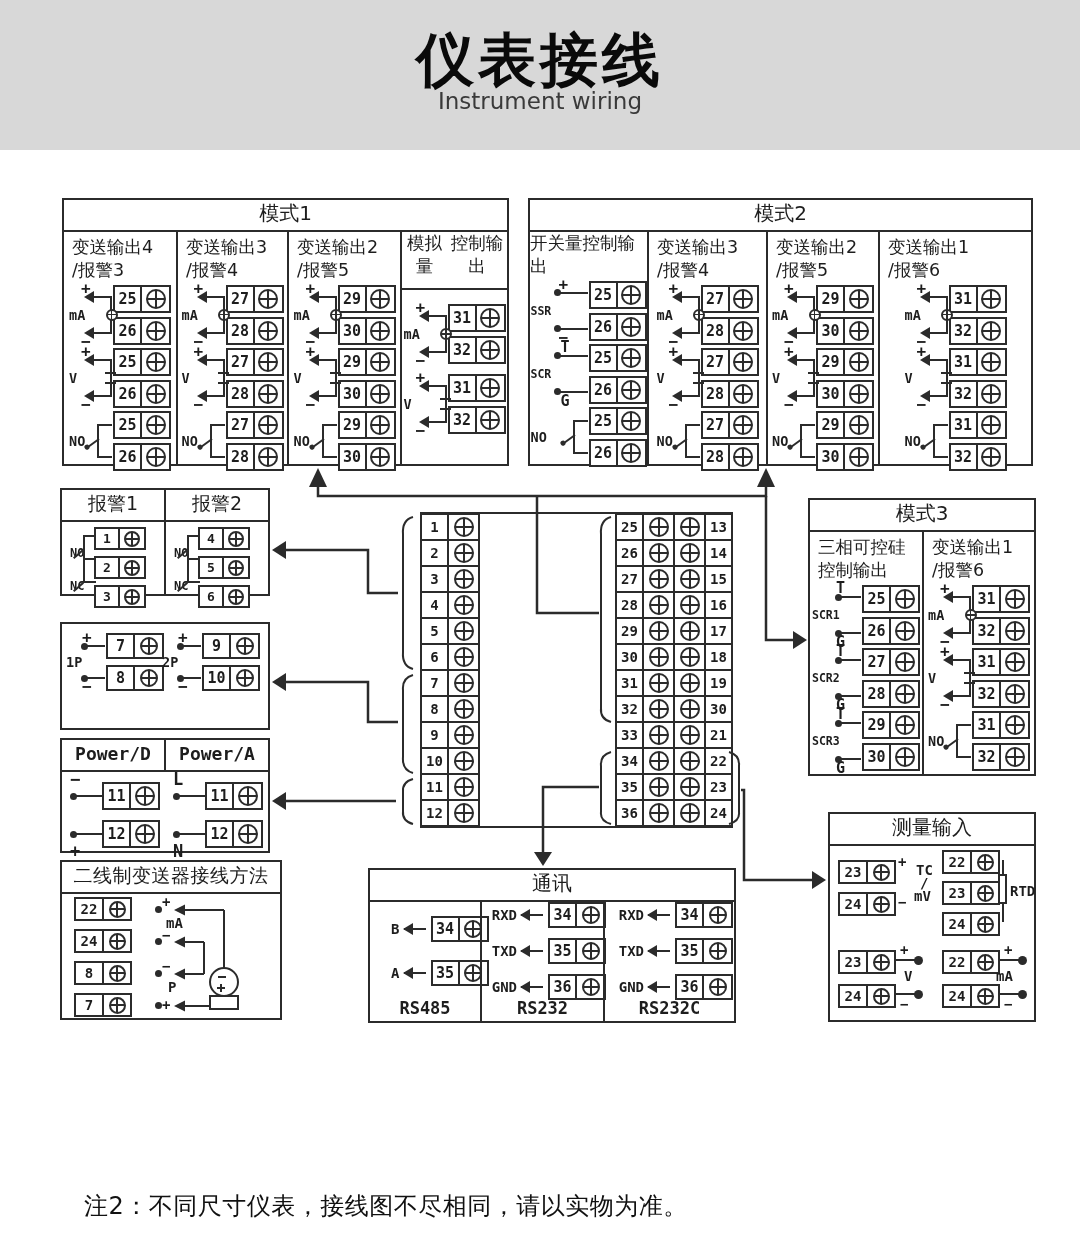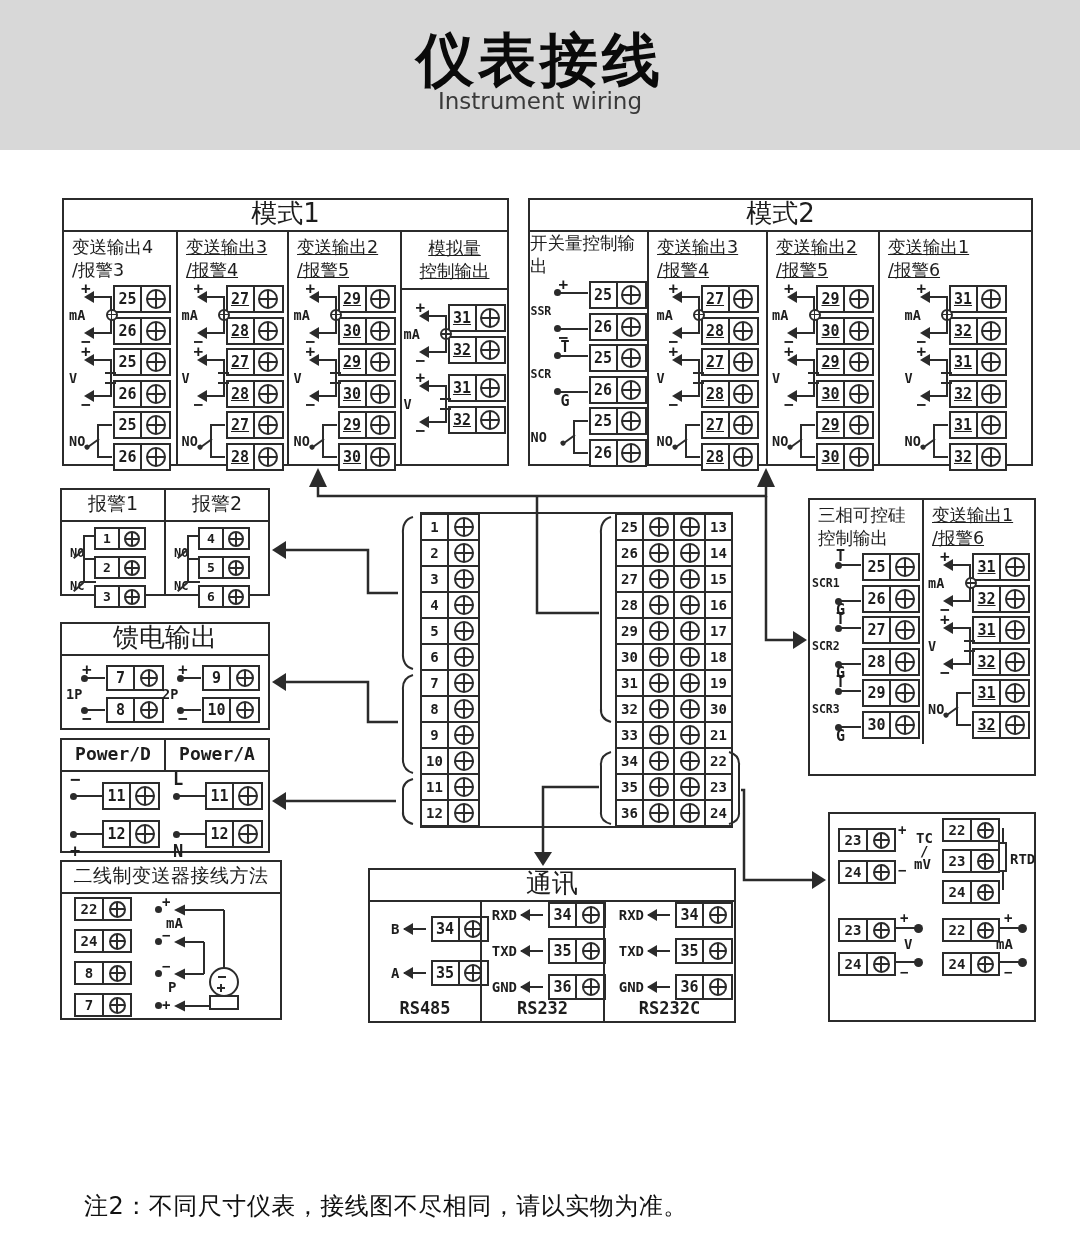--- a/index.html
+++ b/index.html
@@ -1,27 +1,27 @@
 <!DOCTYPE html>
 <html><head>
 <meta charset="utf-8">
 <style>
   html,body{margin:0;padding:0;background:#fff;color:#1d1d1d;font-family:"DejaVu Sans","Liberation Sans",sans-serif;}
   #page{position:relative;width:1080px;height:1235px;background:#fff;overflow:hidden;}
   .banner{position:absolute;left:0;top:0;width:1080px;height:150px;background:#d8d8d8;text-align:center;}
   .title{margin-top:22px;font-size:58px;font-weight:900;letter-spacing:4px;color:#0a0a0a;}
   .subtitle{font-size:23px;color:#3a3a3a;margin-top:-12px;}
   .box{position:absolute;border:2.5px solid #2b2b2b;background:#fff;box-sizing:border-box;}
-  .btitle{height:30px;line-height:27px;border-bottom:2.5px solid #2b2b2b;text-align:center;font-size:26px;}
+  .btitle{height:30px;line-height:27px;border-bottom:2.5px solid #2b2b2b;text-align:center;font-size:20px;}
   .mrow{display:flex;height:calc(100% - 30px);}
   .mcol{box-sizing:border-box;display:flex;flex-direction:column;align-items:center;flex:none;}
-  .mcol + .mcol{border-left:2.5px solid #2b2b2b;text-decoration:underline;}
+  .mcol + .mcol{border-left:2.5px solid #2b2b2b;}
   .mhead{width:100%;box-sizing:border-box;font-size:17.5px;line-height:1.3;padding:4px 0 0 8px;height:50px;}
   .mhead.one{display:flex;align-items:center;justify-content:center;padding:0;}
-  .mhead.ctr{text-align:center;padding:0;display:flex;flex-direction:column;justify-content:center;border-bottom:2.5px solid #2b2b2b;height:58px;}
+  .mhead.ctr{text-align:center;padding:0;display:flex;justify-content:center;border-bottom:2.5px solid #2b2b2b;height:58px;}
   
   .wblock{display:flex;align-items:center;margin-top:3px;}
   .wsym{width:44px;height:58px;position:relative;flex:none;}
   .wide{width:58px;}
   .fsym{width:38px;height:54px;}
   .wplus{position:absolute;top:-7px;left:12px;font:700 16px "DejaVu Sans Mono",monospace;}
   .wminus{position:absolute;bottom:-7px;left:12px;font:700 16px "DejaVu Sans Mono",monospace;}
   .wide .wplus,.wide .wminus{left:28px;}
   .fsym .wplus,.fsym .wminus{left:14px;}
   .wlabel{position:absolute;left:0;top:50%;transform:translateY(-50%);font:700 13.5px "DejaVu Sans Mono",monospace;}
@@ -791,21 +791,20 @@
               <span class="ticon">
                 <i class="screw"></i>
               </span>
             </div>
           </div>
       </div>
     </div>
   </div>
 
   <div class="box" style="left:60px;top:622px;width:210px;height:108px">
-    <div class="btitle">馈电输出</div>
     <div class="fbody">
       <div class="fgroup">
         <div class="wsym fsym">
             <span class="wplus">+</span>
             <span class="wlabel" style="left:-2px">1P</span>
             <span class="wminus">−</span>
             <i class="stub st dot"></i>
             <i class="stub sb dot"></i>
           </div>
         <div class="tcol g6">
@@ -1165,20 +1164,21 @@
           </span>
           <span class="cicon">
             <i class="screw"></i>
           </span>
           <span class="cnum nb">24</span>
         </div>
       </div>
   </div>
 
   <div class="box" style="left:808px;top:498px;width:228px;height:278px">
+    <div class="btitle">模式3</div>
     <div class="mrow">
       <div class="mcol" style="width:112px">
         <div class="mhead">
             <div>三相可控硅</div>
             <div>控制输出</div>
           </div>
         <div>
 
         <div class="wblock">
             <div class="wsym" style="width:50px">
@@ -1420,20 +1420,21 @@
                 <i class="screw"></i>
               </span>
             </div>
           </div>
         <span class="cname">RS232C</span>
       </div>
     </div>
   </div>
 
   <div class="box" style="left:828px;top:812px;width:208px;height:210px">
+    <div class="btitle">测量输入</div>
     <div style="position:relative;height:178px">
 
       <div class="meas-item" style="left:8px;top:14px">
         <div class="tcol" style="gap:8px">
           <div class="term sm2">
               <span class="tnum">23</span>
               <span class="ticon">
                 <i class="screw"></i>
               </span>
             </div>

